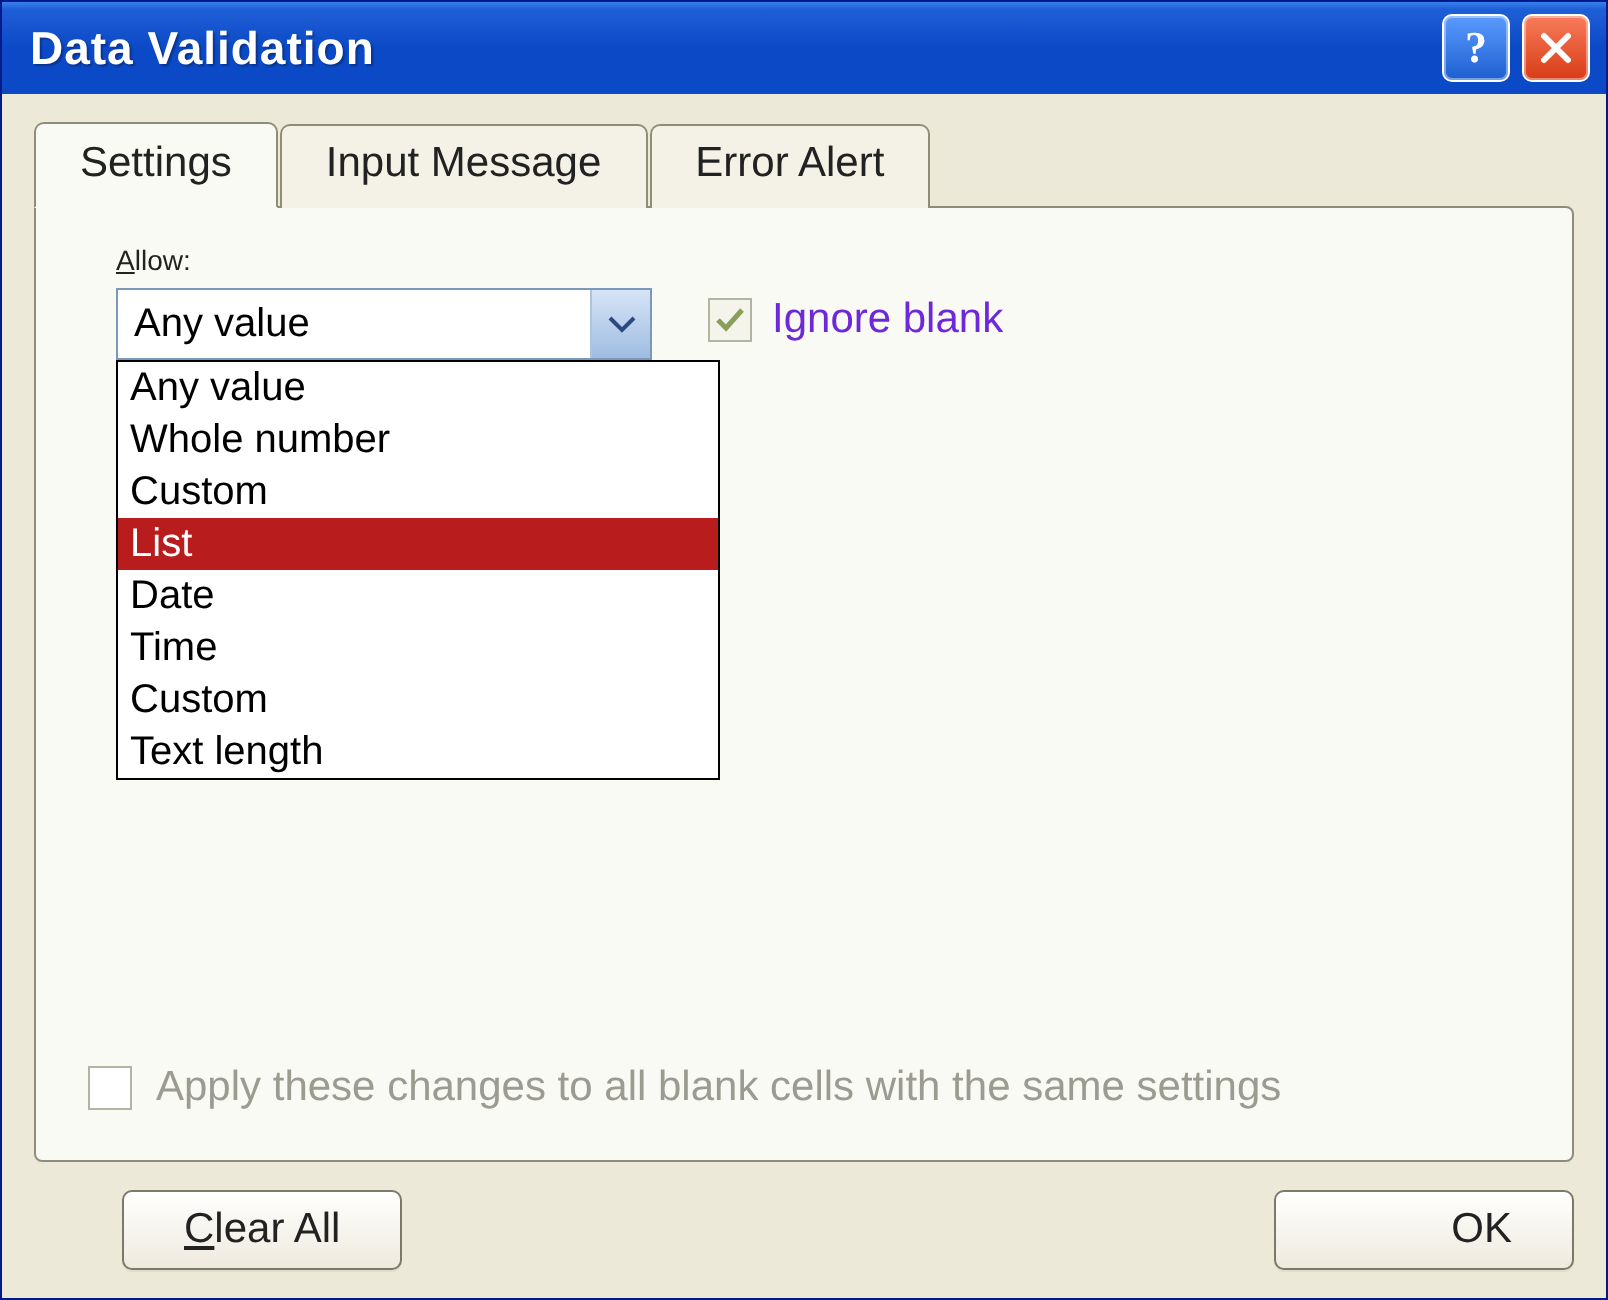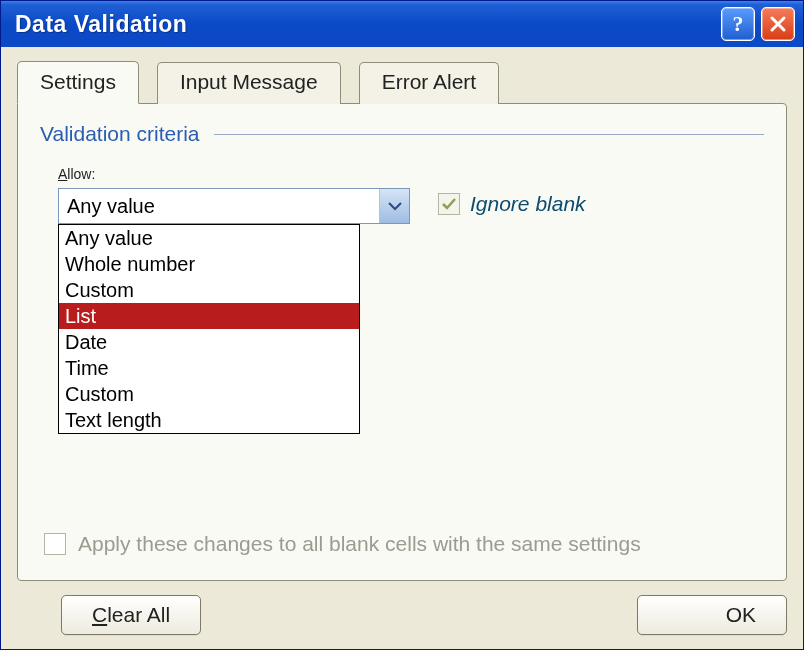--- a/index.html
+++ b/index.html
@@ -63,21 +63,21 @@
     z-index: 2;
   }
   .tab {
     padding: 7px 22px 8px 22px;
     font-size: 21px;
     border: 1px solid #8e8e78;
     border-bottom: none;
     background: #f4f2e6;
     border-top-left-radius: 5px;
     border-top-right-radius: 5px;
-    margin-right: 18px;
+    margin-right: 1px;
     position: relative;
     top: 1px;
     color: #222;
     cursor: default;
   }
   .tab.active {
     background: #fafaf5;
     z-index: 3;
     top: 0;
     padding-top: 8px;
@@ -113,21 +113,21 @@
   .field-block { margin-left: 18px; }
   .field-label {
     font-size: 14px;
     color: #222;
     margin-bottom: 6px;
   }
   .field-label .ul { text-decoration: underline; }
 
   .combo-row { display: flex; align-items: flex-start; gap: 28px; }
   .combo {
-    width: 352px;
+    width: 268px;
     position: relative;
   }
   .combo-box {
     height: 36px;
     border: 1px solid #7a98b8;
     background: #fff;
     display: flex;
     align-items: center;
     padding: 0 0 0 8px;
     font-size: 20px;
@@ -158,23 +158,22 @@
     cursor: default;
   }
   .dropdown-list .opt.selected {
     background: #b91c1c;
     color: #fff;
   }
 
   .checkbox-row {
     display: flex; align-items: center; gap: 10px;
     font-size: 21px;
-    color: #0c4a6e;
+    color: #6d28d9;
     margin-top: 4px;
-    font-style: italic;
   }
   .cb {
     width: 22px; height: 22px;
     border: 1px solid #b4b4a4;
     background: #f5f4eb;
     display:flex; align-items:center; justify-content:center;
   }
   .cb svg { width:16px; height:16px; }
 
   .apply-row {
@@ -234,24 +233,20 @@
   <div class="client">
 
     <div class="tabstrip">
       <div class="tab active">Settings</div>
       <div class="tab">Input Message</div>
       <div class="tab">Error Alert</div>
     </div>
 
     <div class="tabpanel">
 
-      <div class="section-heading">
-        <span>Validation criteria</span>
-        <span class="line"></span>
-      </div>
 
       <div class="field-block">
         <div class="field-label">
           <span class="ul">A</span><span>llow:</span>
         </div>
 
         <div class="combo-row">
           <div class="combo">
             <div class="combo-box">
               <span class="val">Any value</span>

